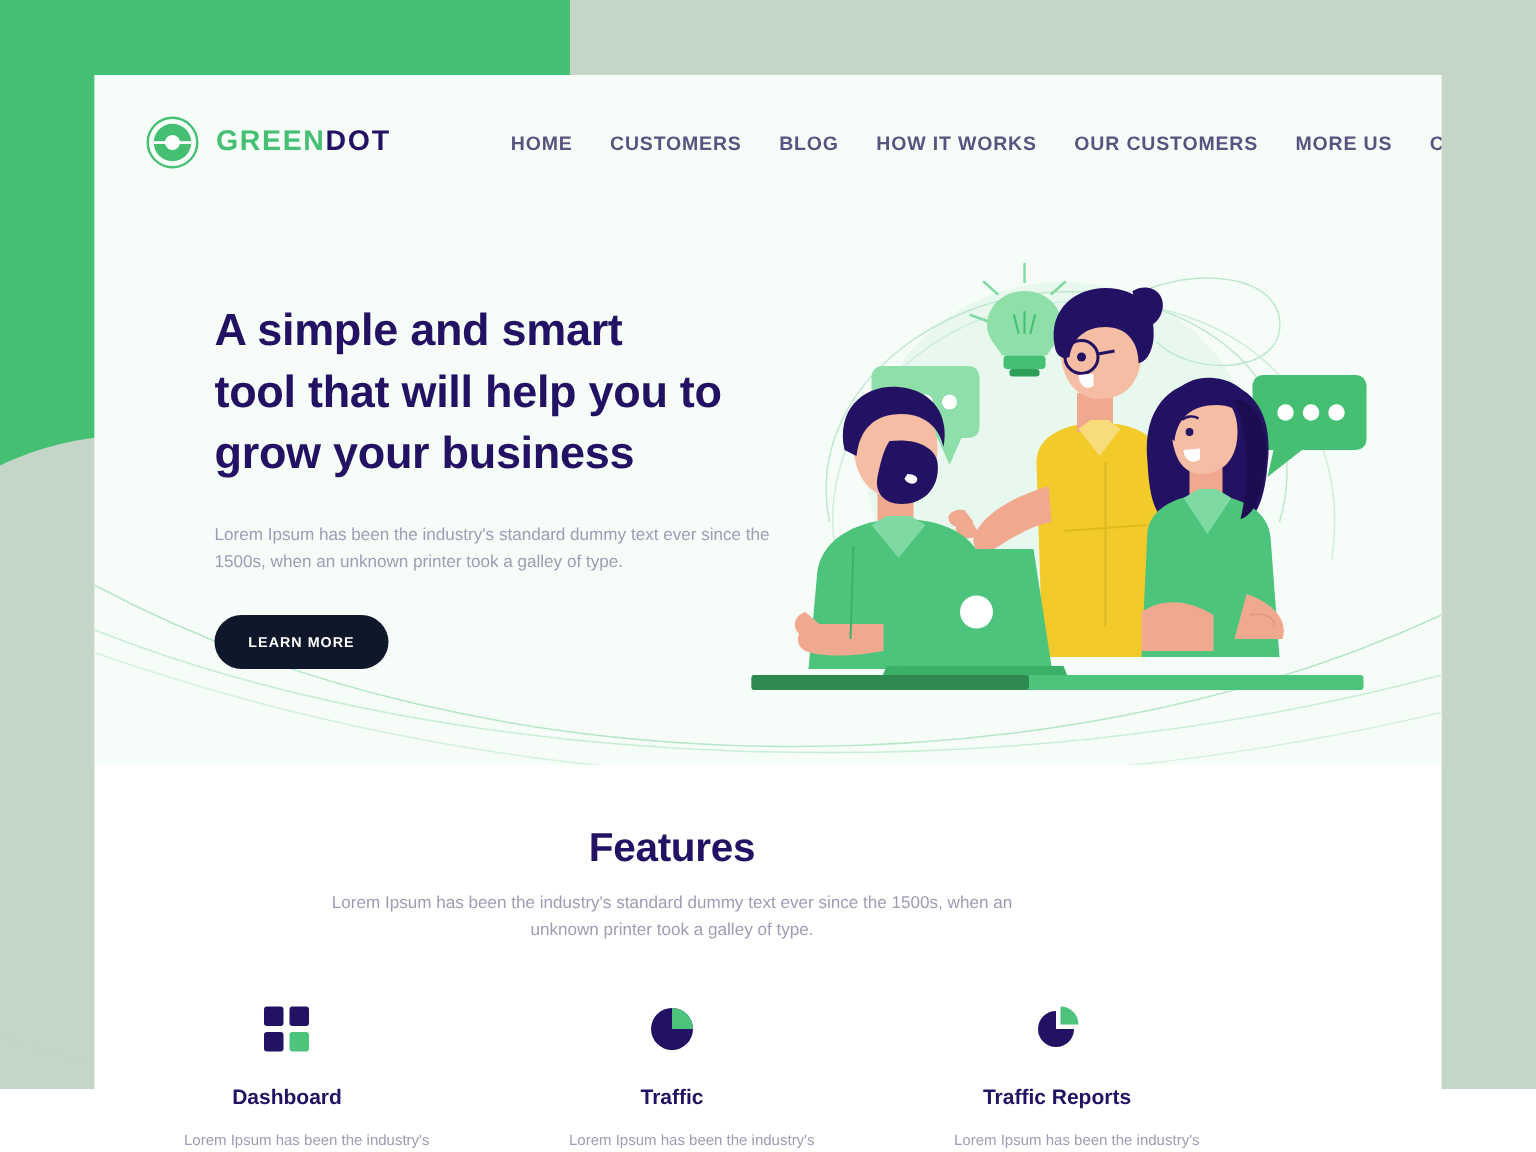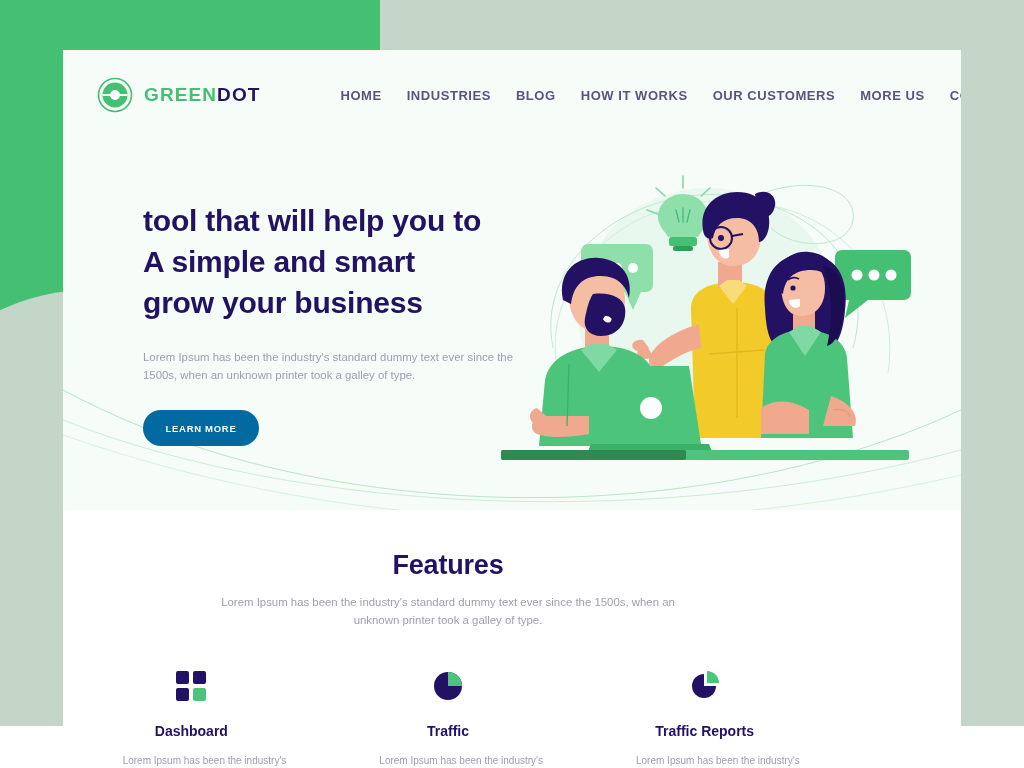--- a/index.html
+++ b/index.html
@@ -63,21 +63,21 @@
   .hero-left { position:absolute; left:80px; top:150px; width:395px; z-index:5; }
   .hero-title {
     font-size:30px; line-height:41px; font-weight:bold;
     color:#231163; letter-spacing:-0.2px;
   }
   .hero-sub {
     margin-top:25px; font-size:11.4px; line-height:18px; color:#9d9db4;
     max-width:372px;
   }
   .learn-btn {
-    margin-top:26px; background:#0369a1; color:#fff; border:none;
+    margin-top:26px; background:#0f172a; color:#fff; border:none;
     border-radius:20px; width:116px; height:36px;
     font-size:9.5px; font-weight:bold; letter-spacing:0.7px;
     font-family:"Liberation Sans", sans-serif; cursor:pointer;
   }
 
   
   .hero-art { position:absolute; left:430px; top:108px; width:430px; height:340px; z-index:4; }
   .hero-art svg { width:100%; height:100%; display:block; }
 
   
@@ -131,34 +131,34 @@
           <circle cx="18" cy="18" r="5" fill="#ffffff"></circle>
         </svg>
       </span>
       <span class="brand-text">
         <span class="brand-green">GREEN</span><span class="brand-navy">DOT</span>
       </span>
     </div>
 
     <nav class="nav">
       <a href="#">HOME</a>
-      <a href="#">INDUSTRIES</a>
+      <a href="#">CUSTOMERS</a>
       <a href="#">BLOG</a>
       <a href="#">HOW IT WORKS</a>
       <a href="#">OUR CUSTOMERS</a>
       <a href="#">MORE US</a>
       <a href="#">CONTACT US</a>
 
     </nav>
   </div>
 
   <div class="hero-left">
     <h1 class="hero-title">
+      <div>A simple and smart</div>
       <div>tool that will help you to</div>
-      <div>A simple and smart</div>
       <div>grow your business</div>
     </h1>
     <p class="hero-sub">Lorem Ipsum has been the industry's standard dummy text ever since the 1500s, when an unknown printer took a galley of type.</p>
     <button class="learn-btn">LEARN MORE</button>
   </div>
 
   <div class="hero-art">
     <svg viewBox="0 0 430 340">
 
       <ellipse cx="215" cy="155" rx="130" ry="125" fill="#e9f8ee"></ellipse>

